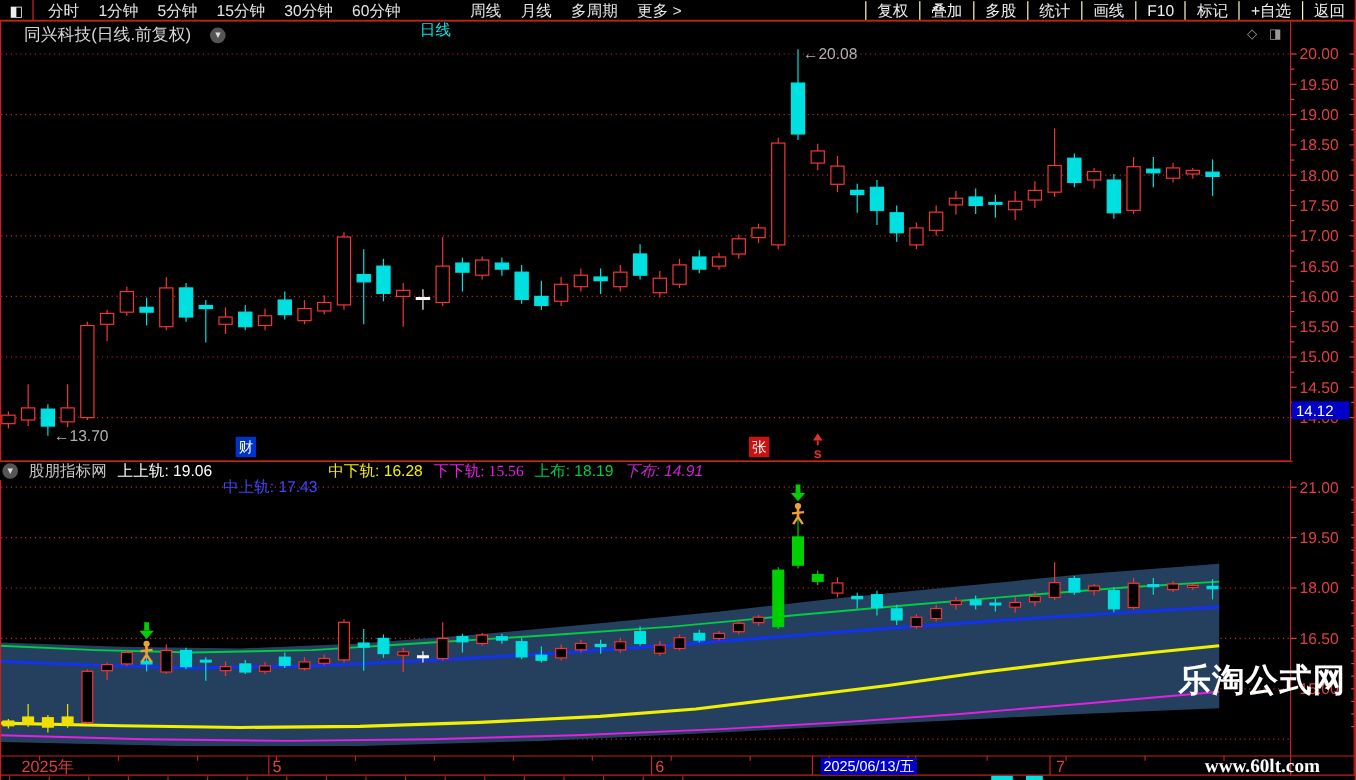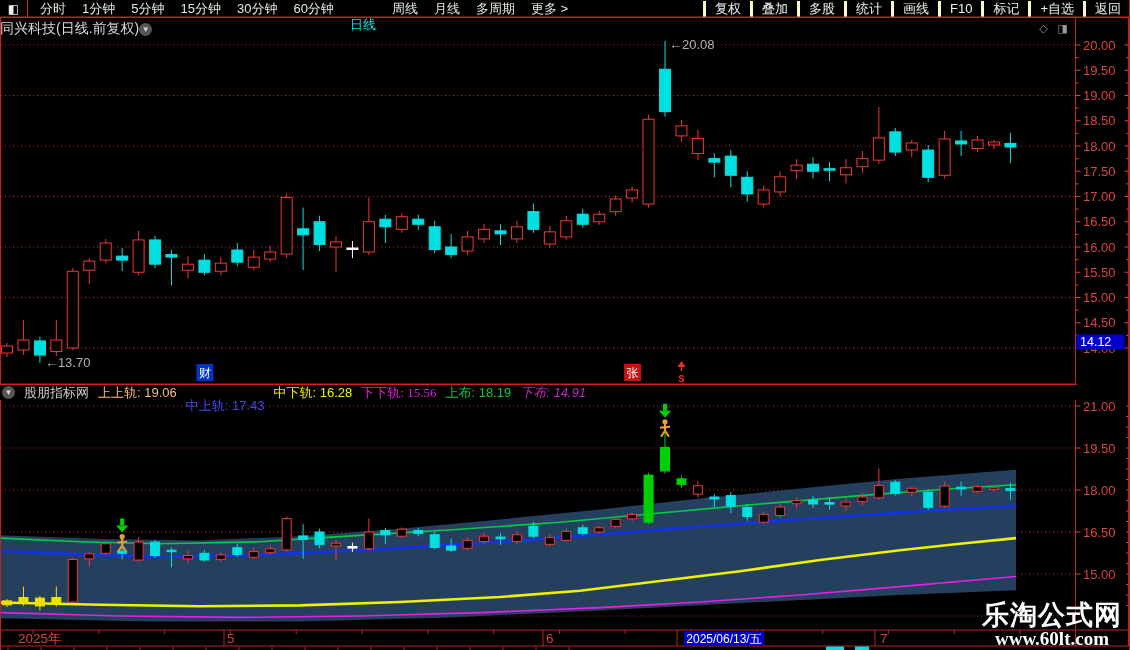--- a/index.html
+++ b/index.html
@@ -7,36 +7,36 @@
        font-family:"Liberation Sans","DejaVu Sans",sans-serif;}
   
   #toolbar{position:absolute;left:0;top:0;width:1130px;height:17px;border-bottom:1px solid #c22;
            display:flex;align-items:center;font-size:13px;color:#e6e6e6;}
   #tb-icon{width:27px;height:17px;border-right:1px solid #c22;display:flex;align-items:center;
            justify-content:center;color:#eee;font-size:12px;flex:0 0 auto;}
   #tb-left{display:flex;align-items:center;gap:0;margin-left:4px;flex:1 1 auto;}
   .tb-item{padding:0 8px;cursor:pointer;white-space:nowrap;line-height:16px;}
   .tb-item.active{color:#00e5e5;margin-top:32px;}
   #tb-right{display:flex;align-items:center;flex:0 0 auto;}
-  .tb-ritem{padding:0 9px;border-left:3px solid #fef9c3;color:#f0f0f0;white-space:nowrap;line-height:16px;cursor:pointer;}
+  .tb-ritem{padding:0 9px;border-left:1px solid #fef9c3;color:#f0f0f0;white-space:nowrap;line-height:16px;cursor:pointer;}
   
-  #title-row{position:absolute;left:0;top:20px;display:flex;align-items:center;gap:0;
+  #title-row{position:absolute;left:20px;top:20px;display:flex;align-items:center;gap:16px;
              color:#d8d8d8;font-size:14px;}
   .circ-icon{width:13px;height:13px;border-radius:50%;background:#555;color:#ddd;font-size:9px;
              display:flex;align-items:center;justify-content:center;line-height:1;}
   #corner-icons{position:absolute;right:62px;top:22px;color:#999;font-size:11px;display:flex;gap:10px;}
   
   #ind-header{position:absolute;left:0;top:384px;width:1075px;height:15px;border-top:1px solid #c22;
               display:flex;align-items:center;font-size:13px;gap:9px;padding-left:2px;background:#000;}
   #ind-name{color:#c8c8c8;}
   .ind-pair{white-space:nowrap;}
   
   #watermark{position:absolute;right:8px;bottom:2px;text-align:center;color:#fff;z-index:50;}
   #wm1{font-size:27px;font-weight:bold;letter-spacing:1px;line-height:28px;}
-  #wm2{font-size:19px;font-weight:bold;font-family:"Liberation Serif","DejaVu Serif",serif;line-height:19px;}
+  #wm2{font-size:16px;font-weight:bold;font-family:"Liberation Serif","DejaVu Serif",serif;line-height:19px;margin-top:48px;}
   svg text{font-family:"Liberation Sans","DejaVu Sans",sans-serif;}
 </style>
 </head>
 <body>
 
 <div id="app">
 
   <div id="toolbar">
     <div id="tb-icon">◧</div>
     <div id="tb-left">
@@ -523,21 +523,21 @@
         <line x1="665" y1="423.76000000000005" x2="665" y2="430.76000000000005" stroke="#f0a030" stroke-width="2.2"></line>
         <line x1="660" y1="427.76000000000005" x2="670" y2="426.76000000000005" stroke="#f0a030" stroke-width="1.8"></line>
         <line x1="665" y1="430.76000000000005" x2="661" y2="436.76000000000005" stroke="#f0a030" stroke-width="2"></line>
         <line x1="665" y1="430.76000000000005" x2="669" y2="436.76000000000005" stroke="#f0a030" stroke-width="2"></line>
       </g>
     </svg>
 
   <div id="ind-header">
     <span class="circ-icon">▾</span>
     <span id="ind-name">股朋指标网</span>
-  <span class="ind-pair" style="color: #fdba74;">上上轨: 19.06</span>
+  <span class="ind-pair" style="color: #ffffff;">上上轨: 19.06</span>
       <span class="ind-pair" style="color: rgb(68, 68, 255); margin-top: 26px;">中上轨: 17.43</span>
       <span class="ind-pair" style="color: rgb(240, 240, 0);">中下轨: 16.28</span>
       <span class="ind-pair" style="color: rgb(229, 32, 229); font-family: Liberation Serif, serif;">下下轨: 15.56</span>
       <span class="ind-pair" style="color: rgb(0, 204, 68);">上布: 18.19</span>
       <span class="ind-pair" style="color: rgb(204, 34, 204); font-style: italic;">下布: 14.91</span>
     </div>
 
   <div id="watermark">
     <div id="wm1">乐淘公式网</div>
     <div id="wm2">www.60lt.com</div>

